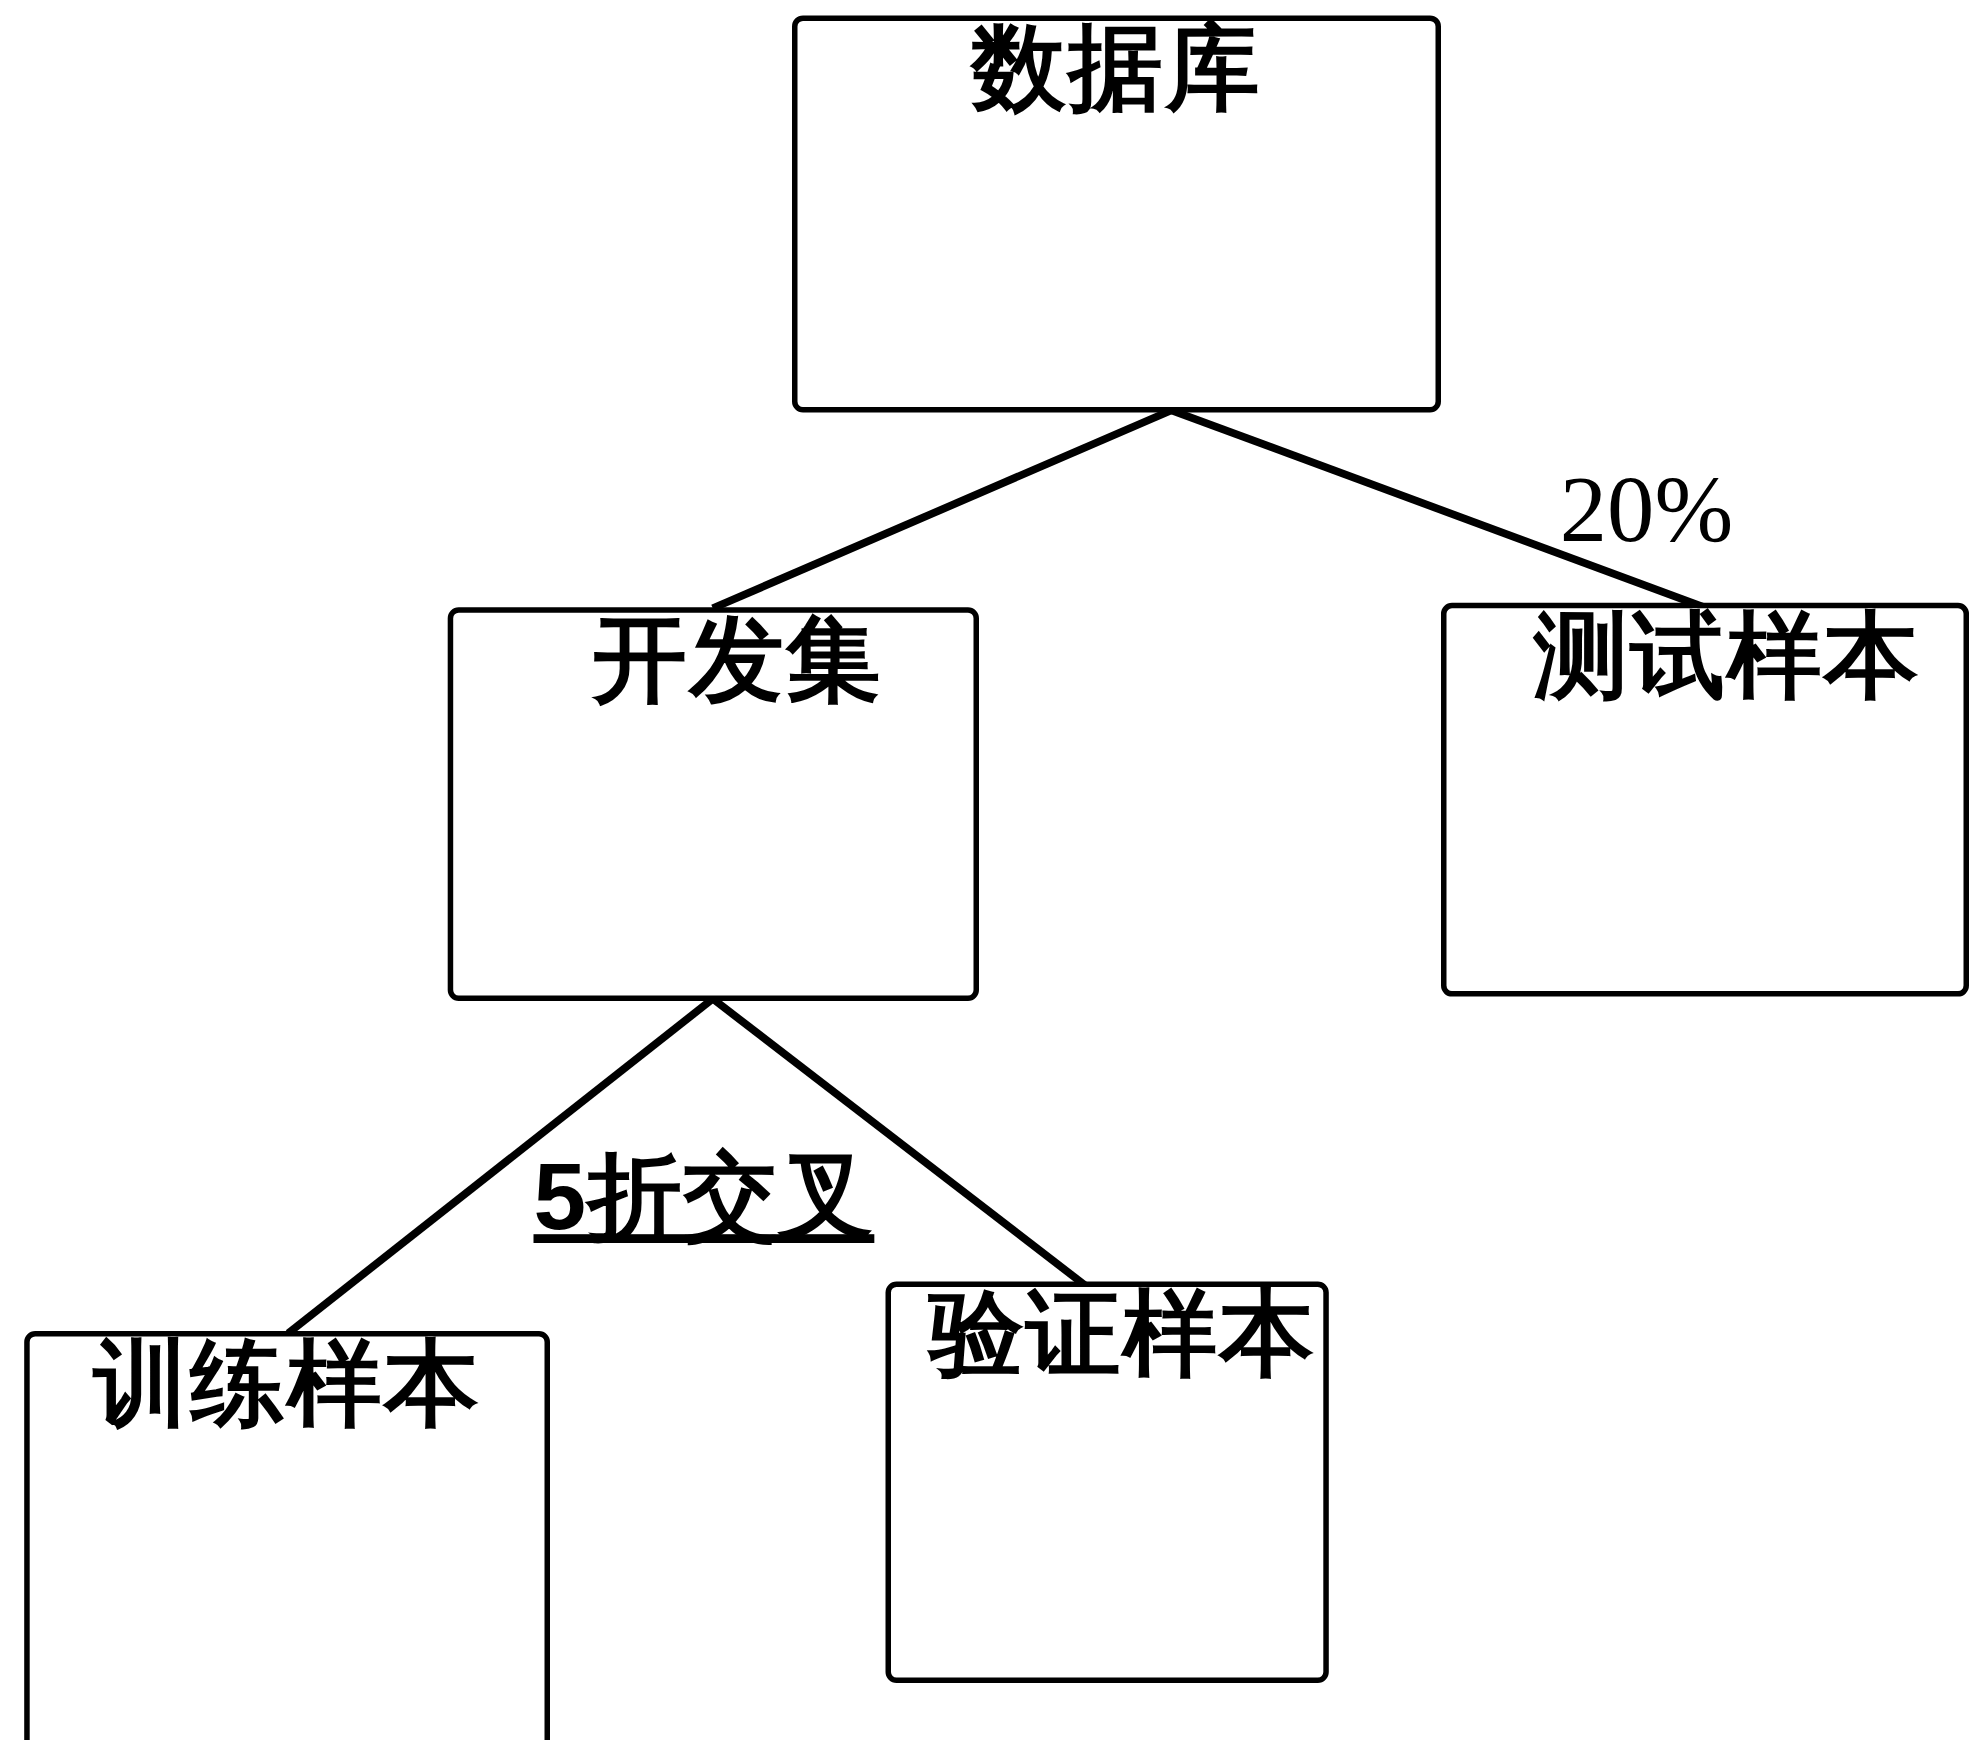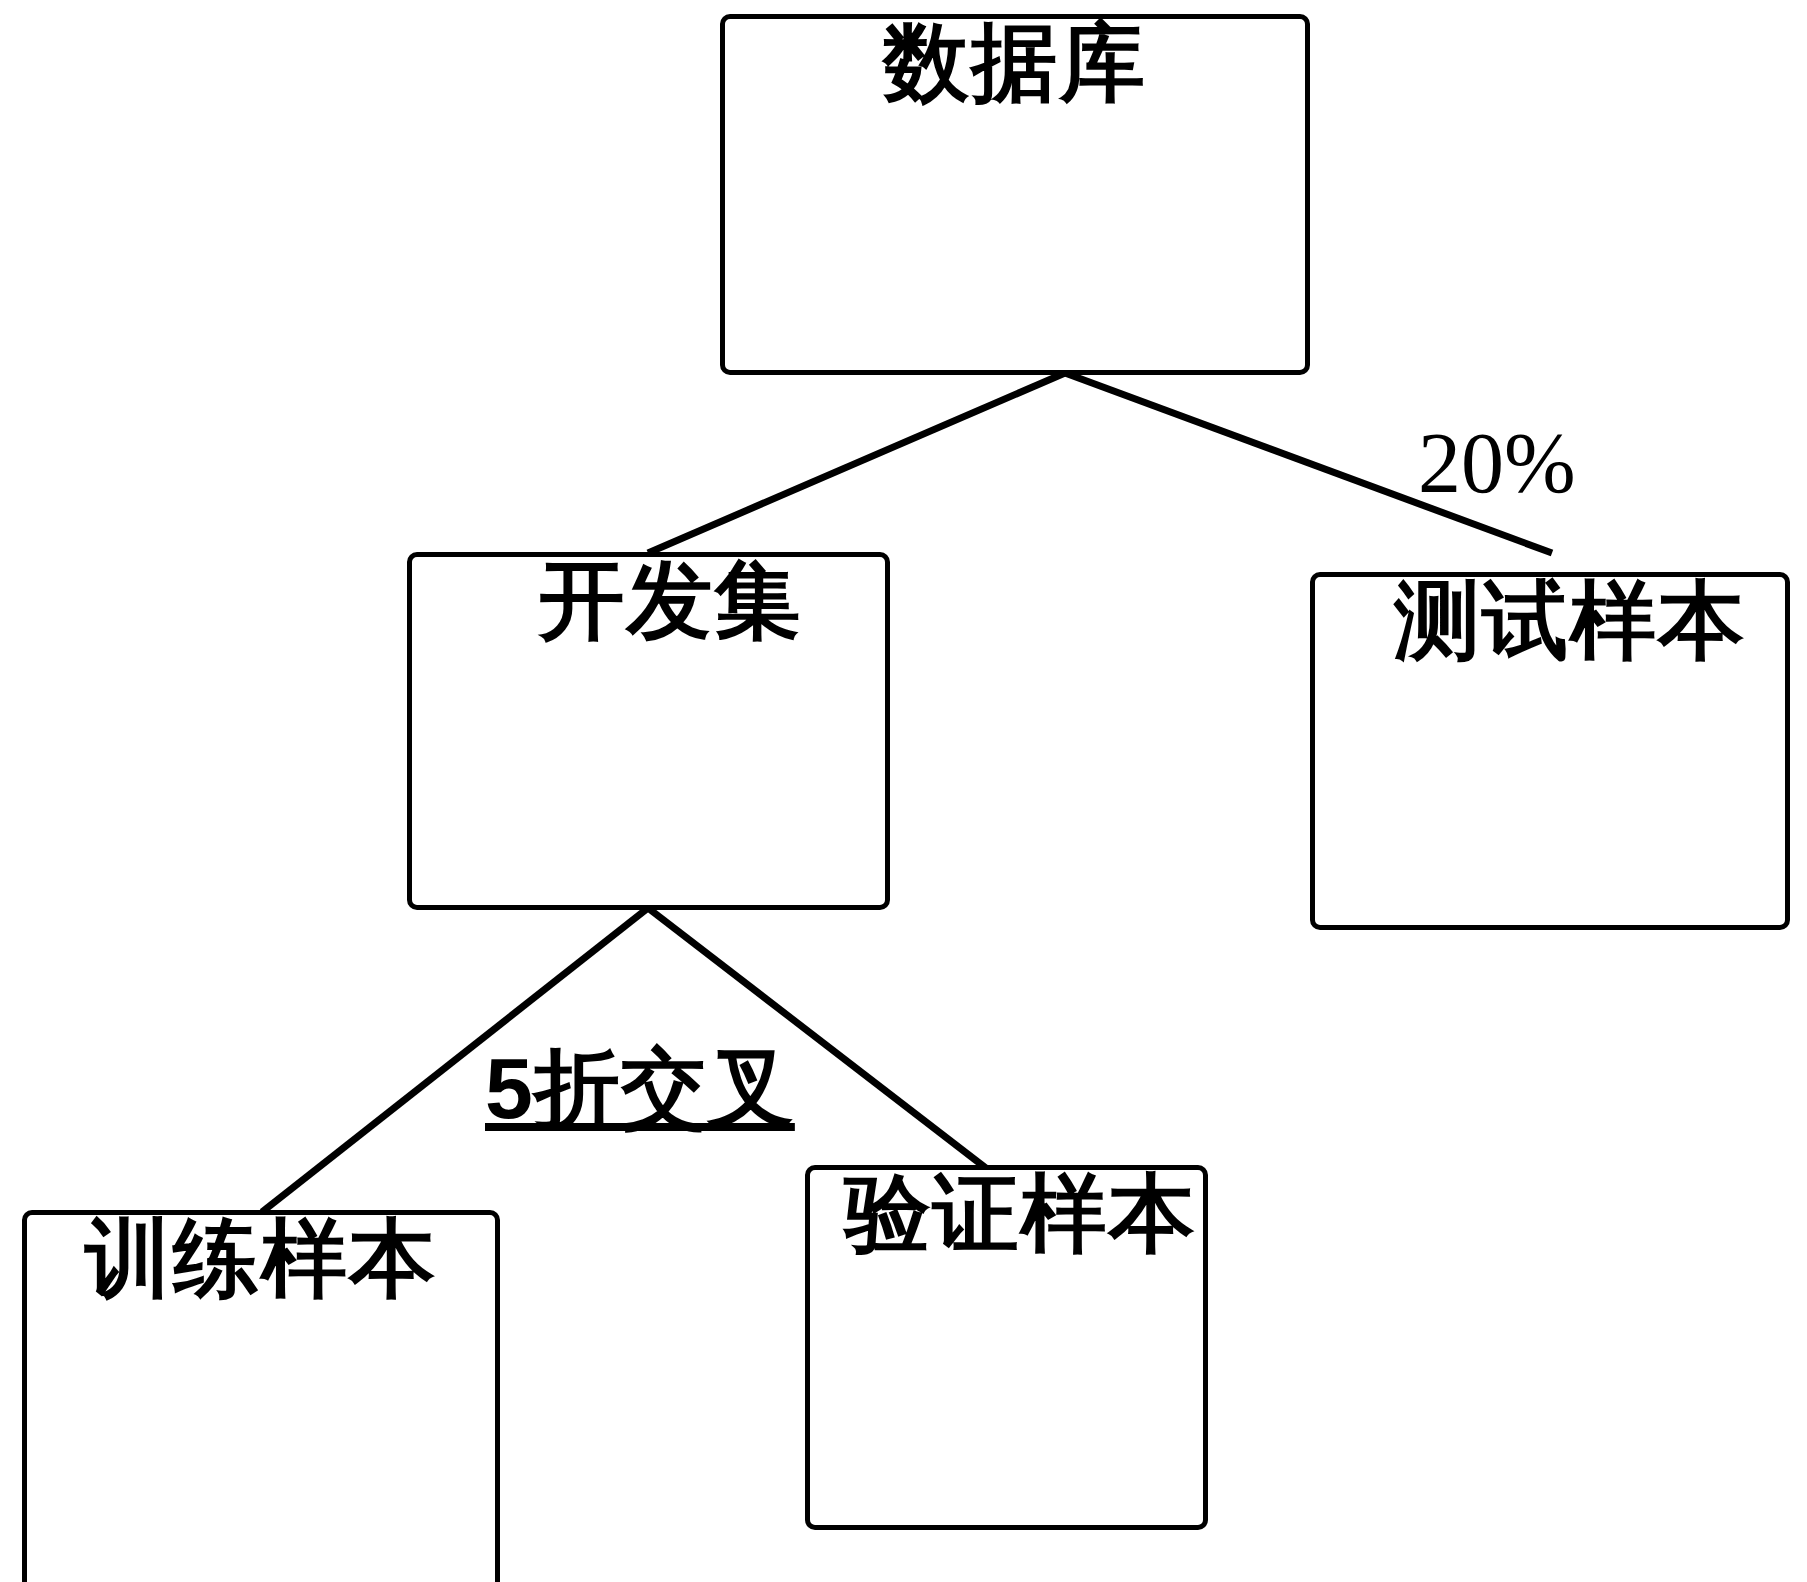--- a/index.html
+++ b/index.html
@@ -56,21 +56,21 @@
   .edge-label.sans {
     font-family: "Liberation Sans", "DejaVu Sans", sans-serif;
     font-size: 86px;
     font-weight: 700;
     letter-spacing: 1px;
   }
 
   
   #node-database     { left: 720px;  top: 14px;   width: 590px; height: 361px; }
   #node-devset       { left: 407px;  top: 552px;  width: 483px; height: 358px; padding-left: 44px; }
-  #node-testsample   { left: 1310px; top: 572px;  width: 480px; height: 358px; padding-left: 40px; }
+  #node-testsample   { left: 1310px; top: 548px;  width: 480px; height: 358px; padding-left: 40px; }
   #node-trainsample  { left: 22px;   top: 1210px; width: 478px; height: 426px; }
   #node-valsample    { left: 805px;  top: 1165px; width: 403px; height: 365px; padding-left: 28px; }
 
   
   #label-80   { left: 618px;  top: 416px;  }
   #label-20   { left: 1418px; top: 420px;  }
   #label-cv   { left: 485px;  top: 1045px; text-decoration: underline; }
 </style>
 </head>
 <body>

